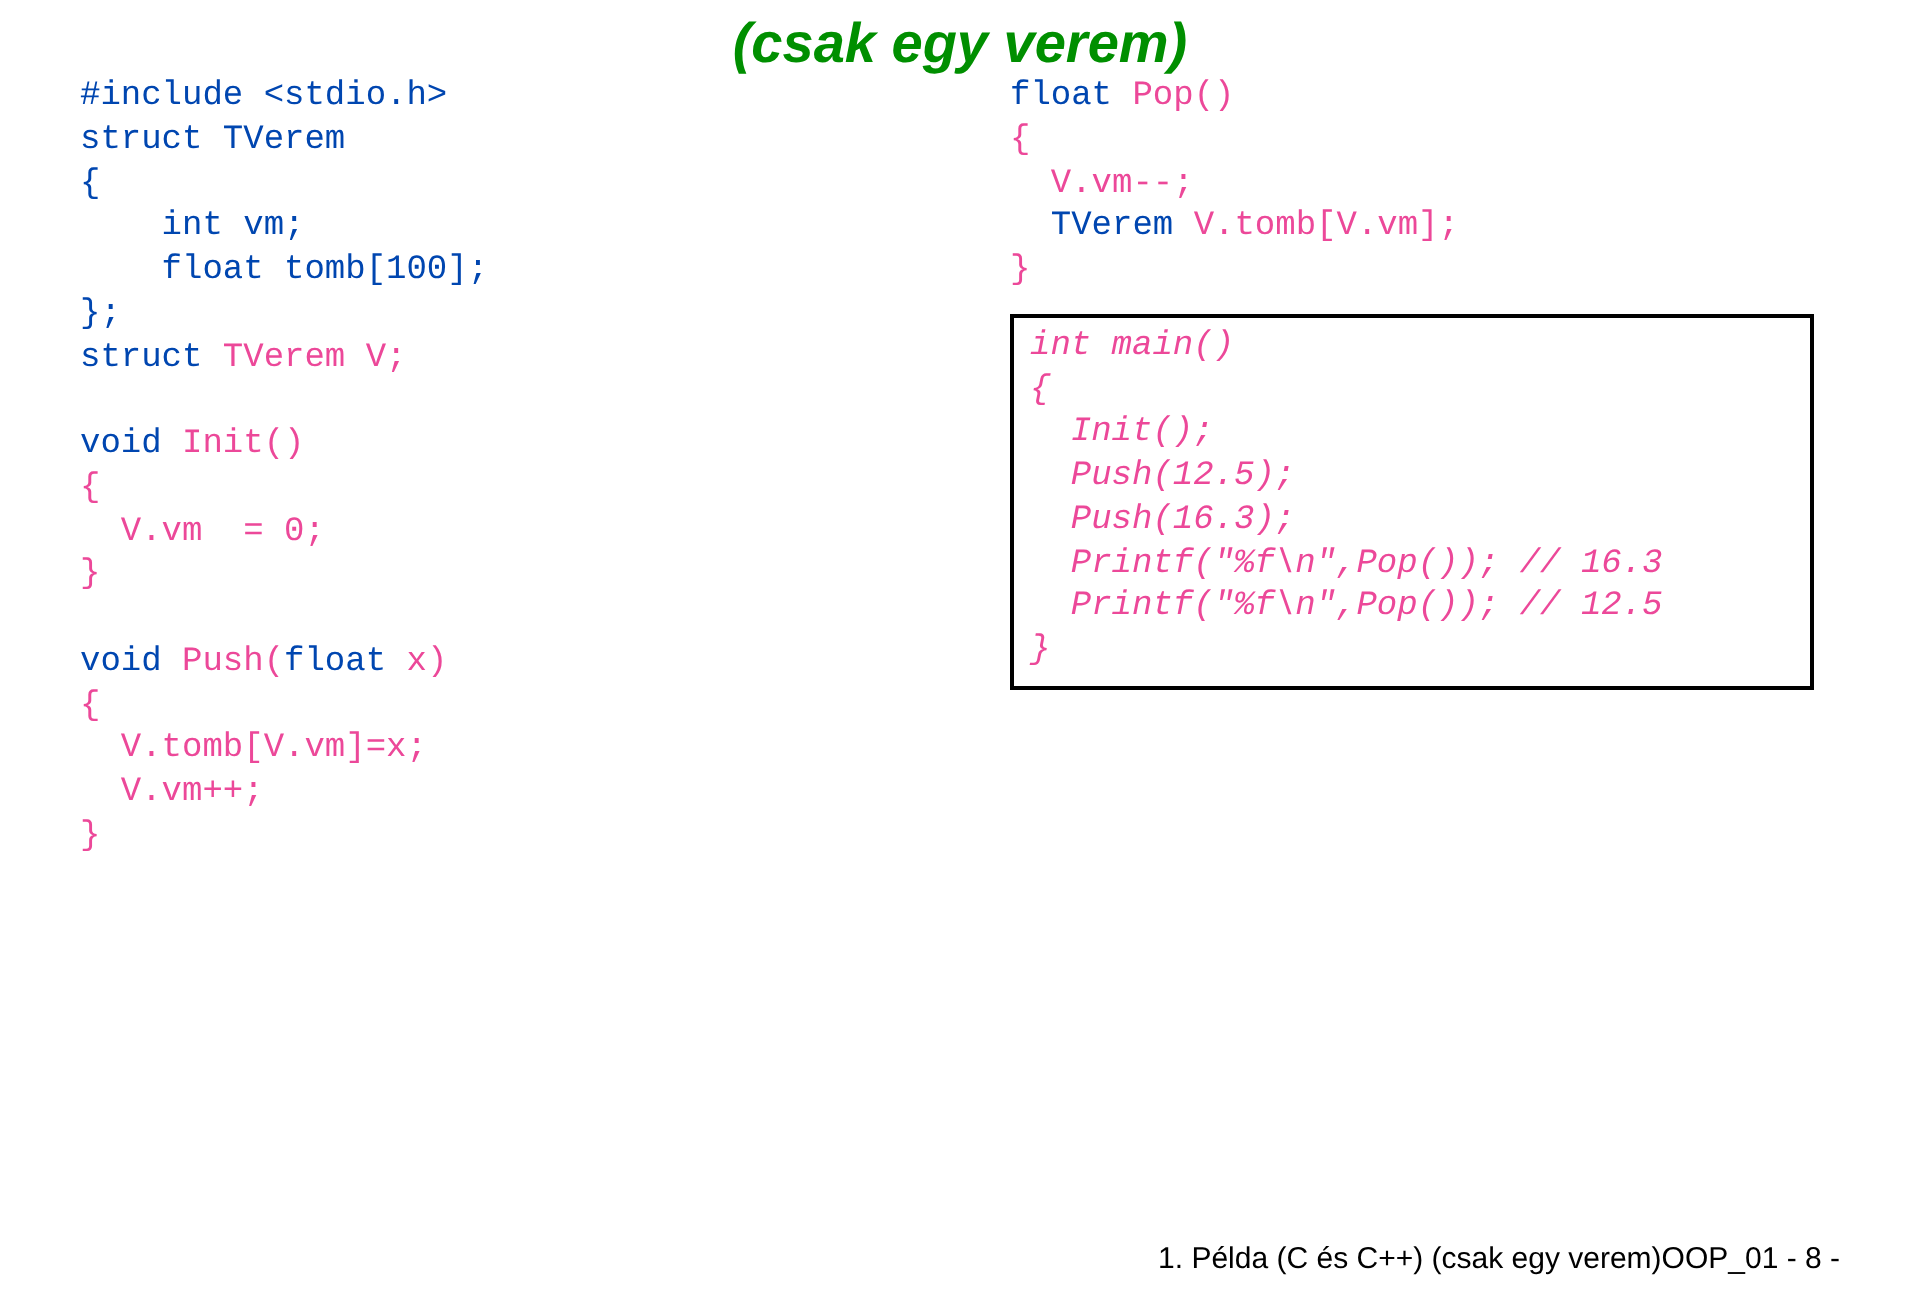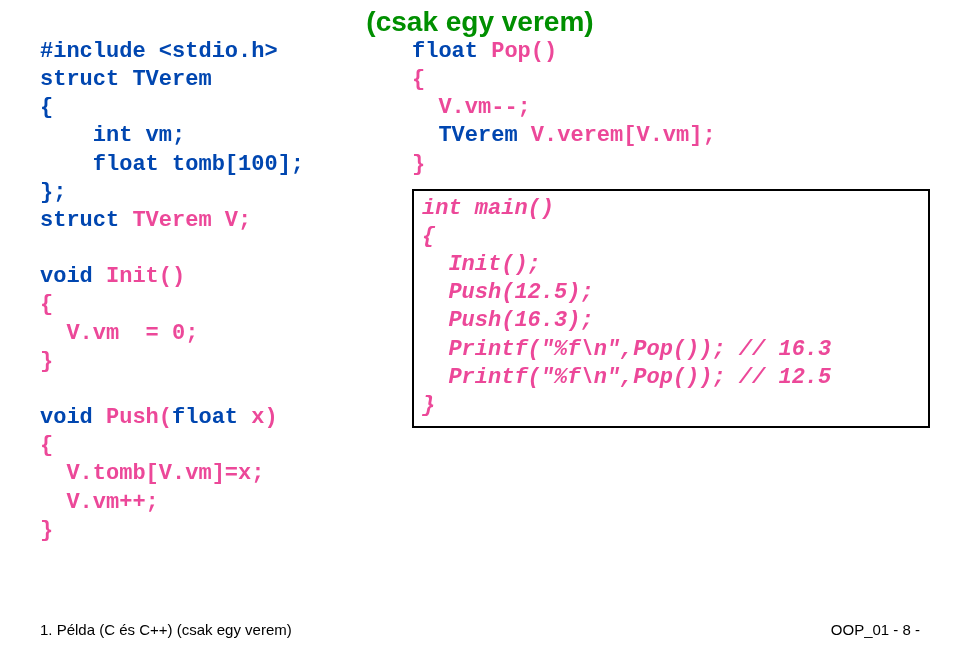--- a/index.html
+++ b/index.html
@@ -20,54 +20,55 @@
     }
     .title-main {
       color: #d51616;
       font-size: 40px;
       font-weight: bold;
     }
     .title-sub {
       color: #008f00;
       font-size: 28px;
       font-weight: bold;
+      font-style: italic;
     }
     .columns {
       display: flex;
       padding: 0 30px 0 40px;
       gap: 40px;
       margin-top: -30px;
     }
     .col-left, .col-right {
       flex: 1;
     }
     .col-left { padding-top: 30px; }
     .col-right { padding-top: 30px; position: relative; }
     .code {
       font-family: "Courier New", Courier, monospace;
-      font-size: 22px;
-      font-weight: bold;
+      font-size: 17px;
+      font-weight: normal;
       line-height: 1.28;
       white-space: pre;
     }
     .kw { color: #0046b0; }   
     .grn { color: #ec4899; }
     .main-box {
       border: 2px solid #000;
       padding: 4px 8px 6px 8px;
       margin-top: 10px;
-      width: 518px;
+      width: 402px;
     }
     .footer {
       position: absolute;
       bottom: 8px;
       left: 40px;
       right: 40px;
       display: flex;
-      justify-content: space-between;
+      justify-content: flex-end;
       font-size: 15px;
       color: #000;
     }
   </style>
 </head>
 <body>
 
 <div class="title-row">
   <span class="title-sub">(csak egy verem)</span>
 </div>
@@ -91,21 +92,21 @@
 <span class="grn">{</span>
 <span class="grn">  V.tomb[V.vm]=x;</span>
 <span class="grn">  V.vm++;</span>
 <span class="grn">}</span></div>
   </div>
 
   <div class="col-right">
 <div class="code"><span class="kw">float</span><span class="grn"> Pop()</span>
 <span class="grn">{</span>
 <span class="grn">  V.vm--;</span>
-<span class="grn">  </span><span class="kw">TVerem</span><span class="grn"> V.verem[V.vm];</span>
+<span class="grn">  </span><span class="kw">TVerem</span><span class="grn"> V.tomb[V.vm];</span>
 <span class="grn">}</span></div>
 
     <div class="main-box">
 <div class="code grn" style="font-style: italic;"><span>int main()</span>
 <span>{</span>
 <span>  Init();</span>
 <span>  Push(12.5);</span>
 <span>  Push(16.3);</span>
 <span>  Printf("%f\n",Pop()); // 16.3</span>
 <span>  Printf("%f\n",Pop()); // 12.5</span>

